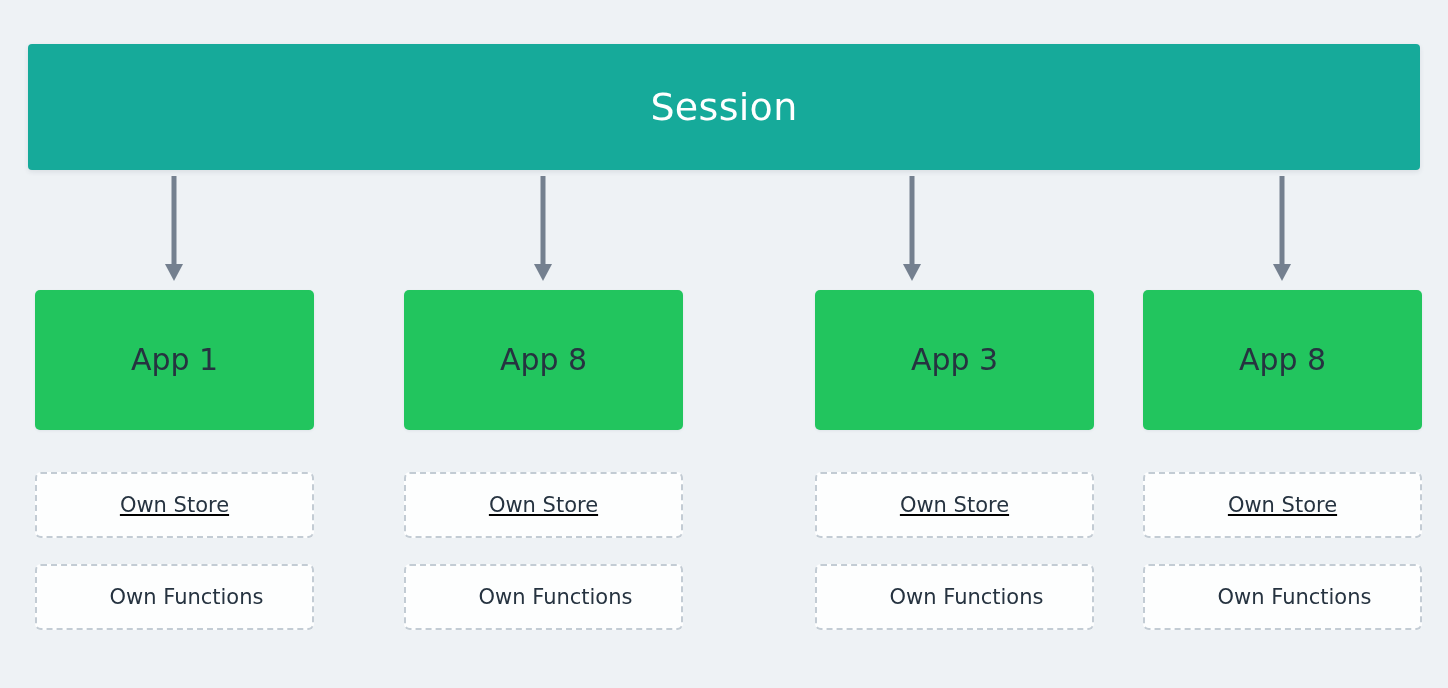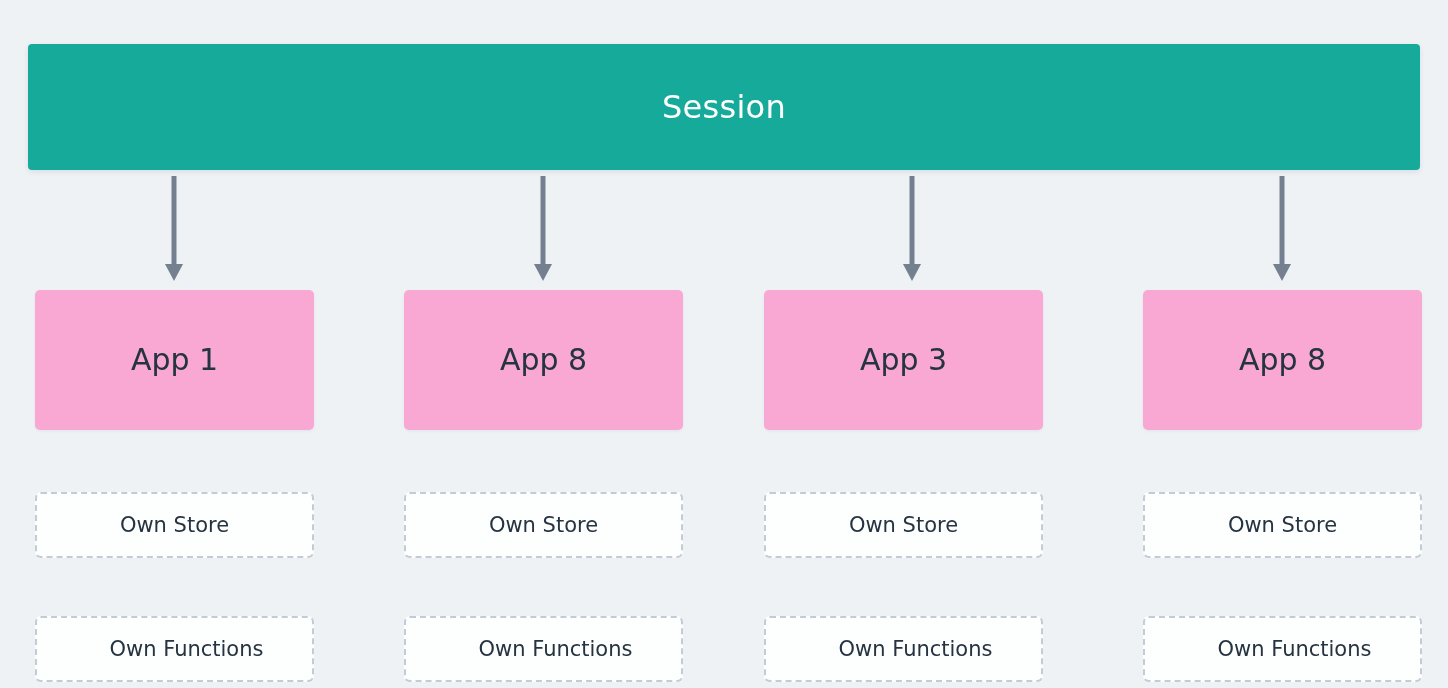--- a/index.html
+++ b/index.html
@@ -34,21 +34,21 @@
     background: #16aa9a;
     border-radius: 4px;
     display: flex;
     align-items: center;
     justify-content: center;
     box-shadow: 0 2px 5px rgba(40, 60, 80, 0.10);
   }
 
   .session-title {
     color: #ffffff;
-    font-size: 32px;
+    font-size: 38px;
     font-weight: 400;
     letter-spacing: 0.3px;
     line-height: 1;
     text-align: center;
   }
 
   
   .arrow {
     position: absolute;
     top: 176px;
@@ -59,21 +59,21 @@
 
   
   .column {
     position: absolute;
     top: 290px;
   }
 
   .app-box {
     width: 100%;
     height: 140px;
-    background: #f9a8d4;
+    background: #22c55e;
     border-radius: 5px;
     display: flex;
     align-items: center;
     justify-content: center;
     box-shadow: 0 1px 3px rgba(40, 60, 80, 0.07);
   }
 
   .app-label {
     color: #263340;
     font-size: 30px;
@@ -85,22 +85,22 @@
     width: 100%;
     height: 66px;
     background: #fdfefe;
     border: 2px dashed #c3ccd4;
     border-radius: 6px;
     display: flex;
     align-items: center;
     justify-content: center;
   }
 
-  .dashed-box.store { margin-top: 62px; }
-  .dashed-box.functions { margin-top: 58px; padding-left: 24px; }
+  .dashed-box.store { margin-top: 42px; text-decoration: underline; }
+  .dashed-box.functions { margin-top: 26px; padding-left: 24px; }
 
   .dashed-label {
     color: #263340;
     font-size: 21px;
     font-weight: 400;
     line-height: 1;
   }
 </style>
 </head>
 <body>
@@ -156,21 +156,21 @@
       <span class="app-label">App 8</span>
     </div>
     <div class="dashed-box store">
       <span class="dashed-label">Own Store</span>
     </div>
     <div class="dashed-box functions">
       <span class="dashed-label">Own Functions</span>
     </div>
   </div>
 
-  <div class="column" style="left:764px; width:279px;">
+  <div class="column" style="left:815px; width:279px;">
     <div class="app-box">
       <span class="app-label">App 3</span>
     </div>
     <div class="dashed-box store">
       <span class="dashed-label">Own Store</span>
     </div>
     <div class="dashed-box functions">
       <span class="dashed-label">Own Functions</span>
     </div>
   </div>

